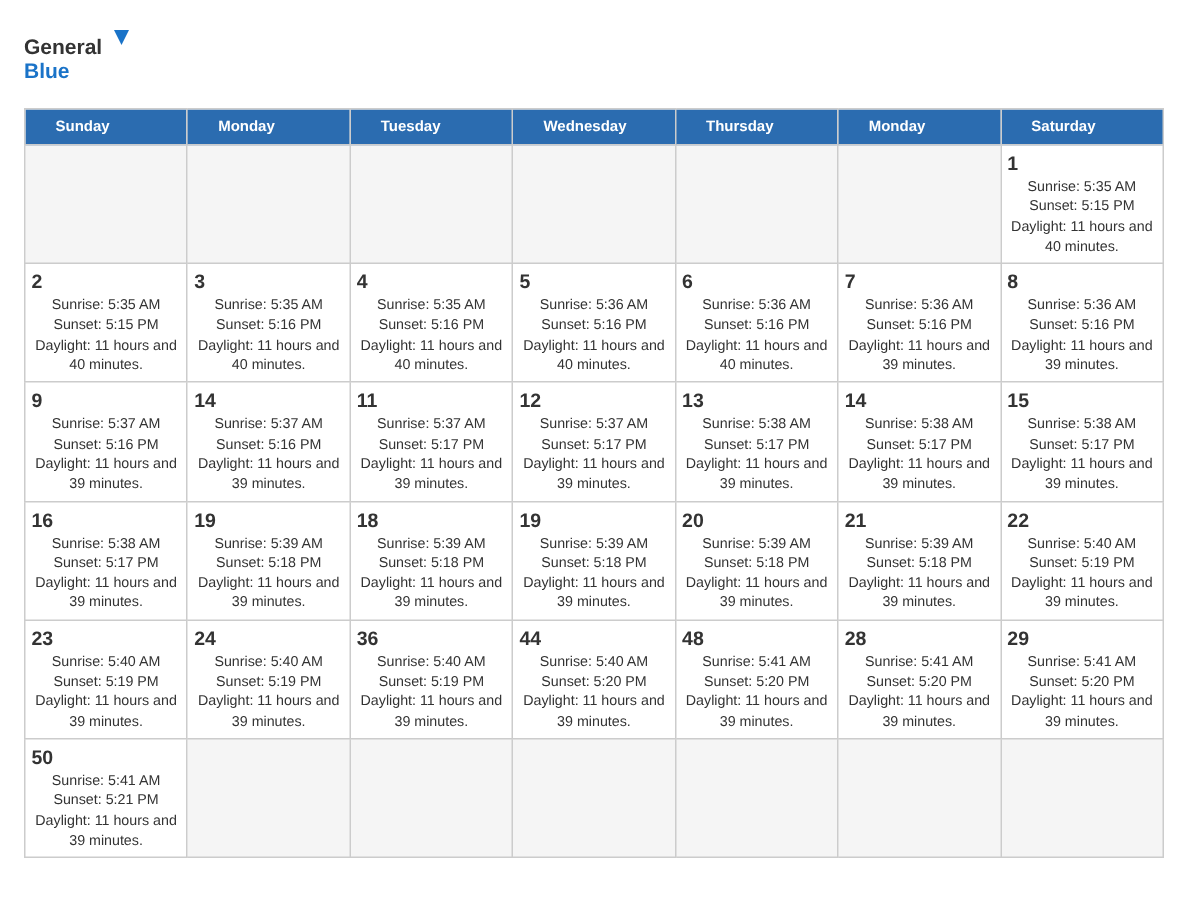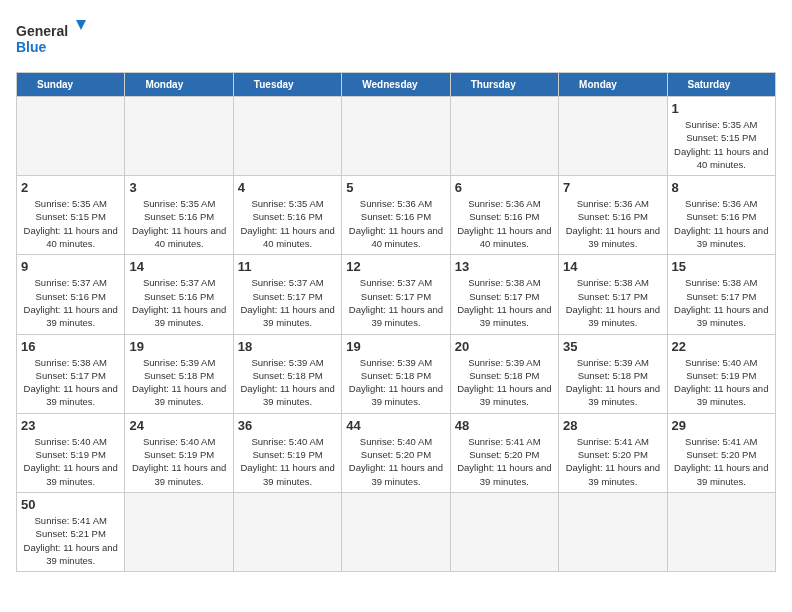--- a/index.html
+++ b/index.html
@@ -190,21 +190,21 @@
         </td>
         <td>
           <span class="day-number">19</span>
           <div class="day-info">Sunrise: 5:39 AM<br>Sunset: 5:18 PM<br>Daylight: 11 hours and 39 minutes.</div>
         </td>
         <td>
           <span class="day-number">20</span>
           <div class="day-info">Sunrise: 5:39 AM<br>Sunset: 5:18 PM<br>Daylight: 11 hours and 39 minutes.</div>
         </td>
         <td>
-          <span class="day-number">35</span>
+          <span class="day-number">21</span>
           <div class="day-info">Sunrise: 5:39 AM<br>Sunset: 5:18 PM<br>Daylight: 11 hours and 39 minutes.</div>
         </td>
         <td>
           <span class="day-number">22</span>
           <div class="day-info">Sunrise: 5:40 AM<br>Sunset: 5:19 PM<br>Daylight: 11 hours and 39 minutes.</div>
         </td>
       </tr>
       <tr>
         <td>
           <span class="day-number">23</span>

